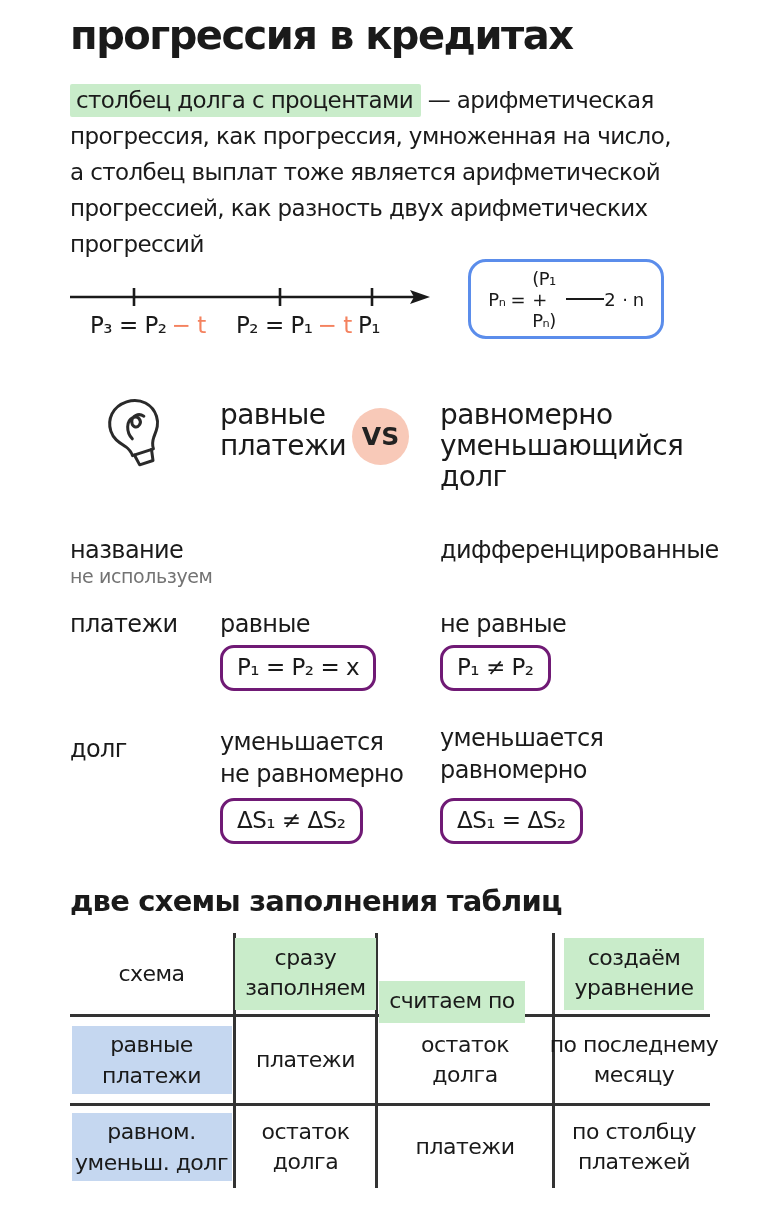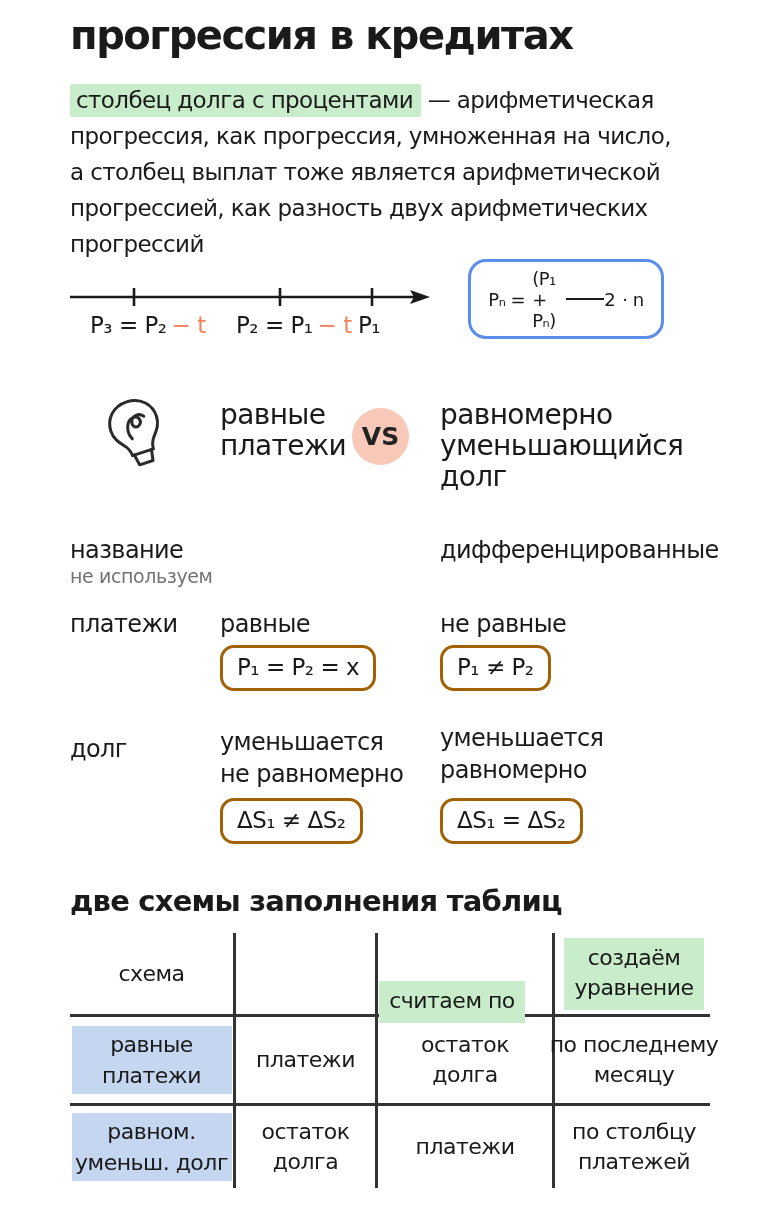--- a/index.html
+++ b/index.html
@@ -13,21 +13,21 @@
   .intro { left:70px; top:82px; width:630px; font-size:23px; letter-spacing:-0.6px; }
   .intro .iline { height:36px; line-height:36px; white-space:nowrap; }
   .hl { background:#c9ecca; padding:3px 8px 4px 6px; border-radius:2px; }
 
   
   .nl-svg { left:58px; top:278px; }
   .nl-label { top:312px; font-size:23px; letter-spacing:-0.5px; white-space:nowrap; }
   .nl-label .accent { color:#f4825f; margin-left:5px; }
   .l1 { left:90px; } .l2 { left:236px; } .l3 { left:358px; }
 
-  .chip { border:3px solid #a16207; border-radius:14px; background:#fff;
+  .chip { border:3px solid #701a75; border-radius:14px; background:#fff;
     padding:6px 14px 8px 14px; font-size:23px; letter-spacing:-0.5px; white-space:nowrap; }
 
   .formula-box { left:462px; top:259px; width:196px; height:80px;
     border:3px solid #5b8deb; border-radius:18px; background:#fff;
     display:flex; align-items:center; justify-content:center; gap:7px;
     font-size:18px; letter-spacing:-0.5px;margin-left:6px; }
   .frac { display:flex; align-items:center; }
   .frac .bar { width:100%; height:2px; background:#1a1a1a; margin:1px 0 2px 0; }
 
   
@@ -136,20 +136,26 @@
 
   <div class="abs tline" style="left:233px; top:933px; width:3px; height:255px;"></div>
   <div class="abs tline" style="left:375px; top:933px; width:3px; height:255px;"></div>
   <div class="abs tline" style="left:552px; top:933px; width:3px; height:255px;"></div>
   <div class="abs tline" style="left:70px; top:1014px; width:640px; height:3px;"></div>
   <div class="abs tline" style="left:70px; top:1103px; width:640px; height:3px;"></div>
 
   <div class="t-cell" style="left:70px; top:933px; width:163px; height:82px;">
     <span class="nowrap">схема</span>
   </div>
+  <div class="t-cell" style="left:236px; top:933px; width:139px; height:82px;">
+    <span class="green-chip">
+      <span class="nowrap" style="display:block">сразу</span>
+      <span class="nowrap" style="display:block">заполняем</span>
+    </span>
+  </div>
   <div class="t-cell" style="left:378px; top:961px; width:148px; height:82px;">
     <span class="green-chip">
       <span class="nowrap" style="display:block">считаем по</span>
     </span>
   </div>
   <div class="t-cell" style="left:555px; top:933px; width:158px; height:82px;">
     <span class="green-chip">
       <span class="nowrap" style="display:block">создаём</span>
       <span class="nowrap" style="display:block">уравнение</span>
     </span>

